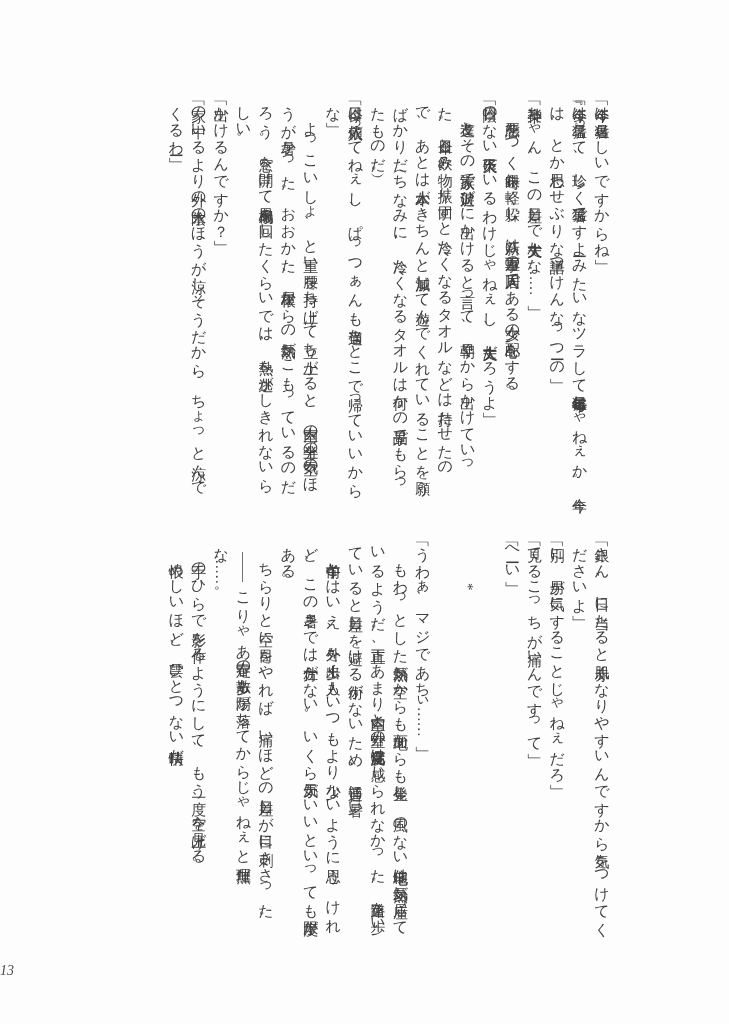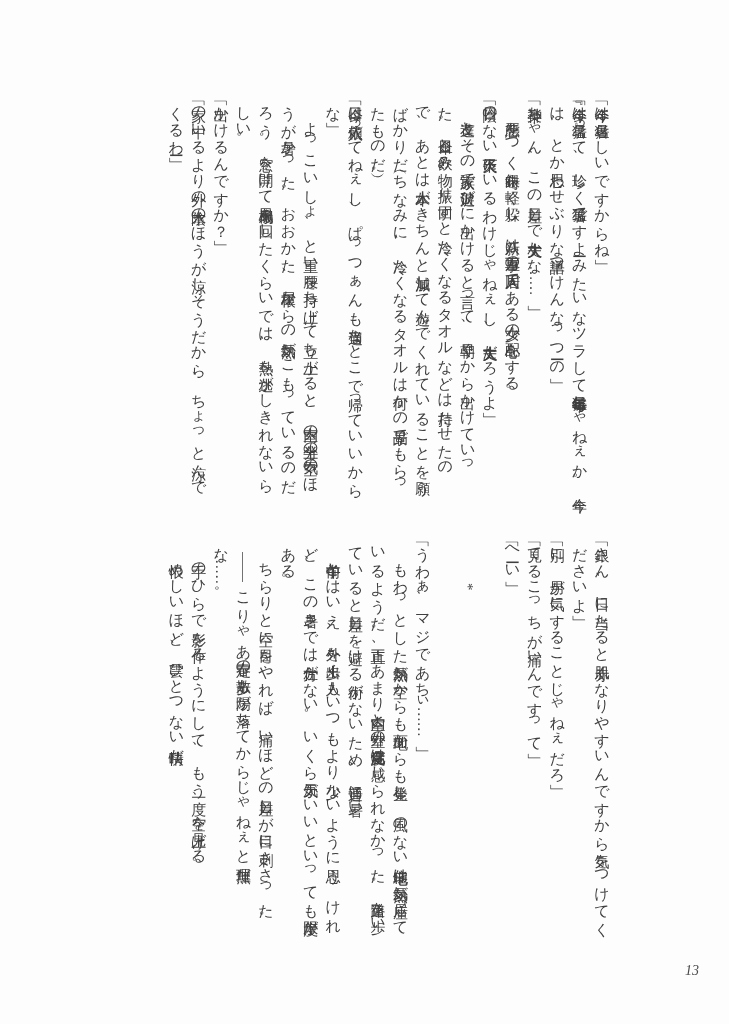--- a/index.html
+++ b/index.html
@@ -30,21 +30,21 @@
   .band p { margin: 0; padding: 0; }
   .band p.separator {
     margin: 0 22.4px;      
     text-indent: 46px;      
   }
   .page-number {
     position: absolute;
     top: 963px;
     left: 0;
     width: 699px;
-    text-align: right;
+    text-align: left;
     font-style: italic;
     font-size: 14px;
     color: #4a4a4a;
   }
 </style>
 </head>
 <body>
 
 <div class="page" style="background: rgb(253, 253, 253); color: rgb(63, 63, 63);">
   <div class="band band-top">

